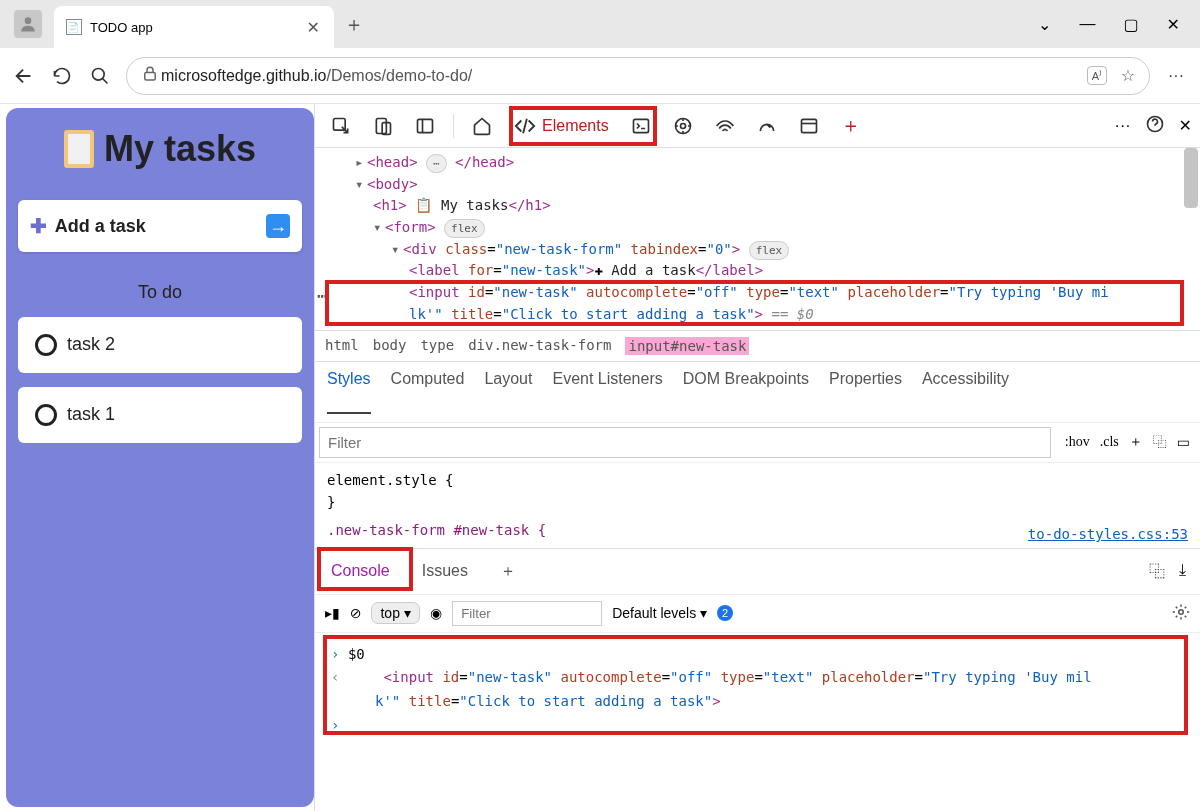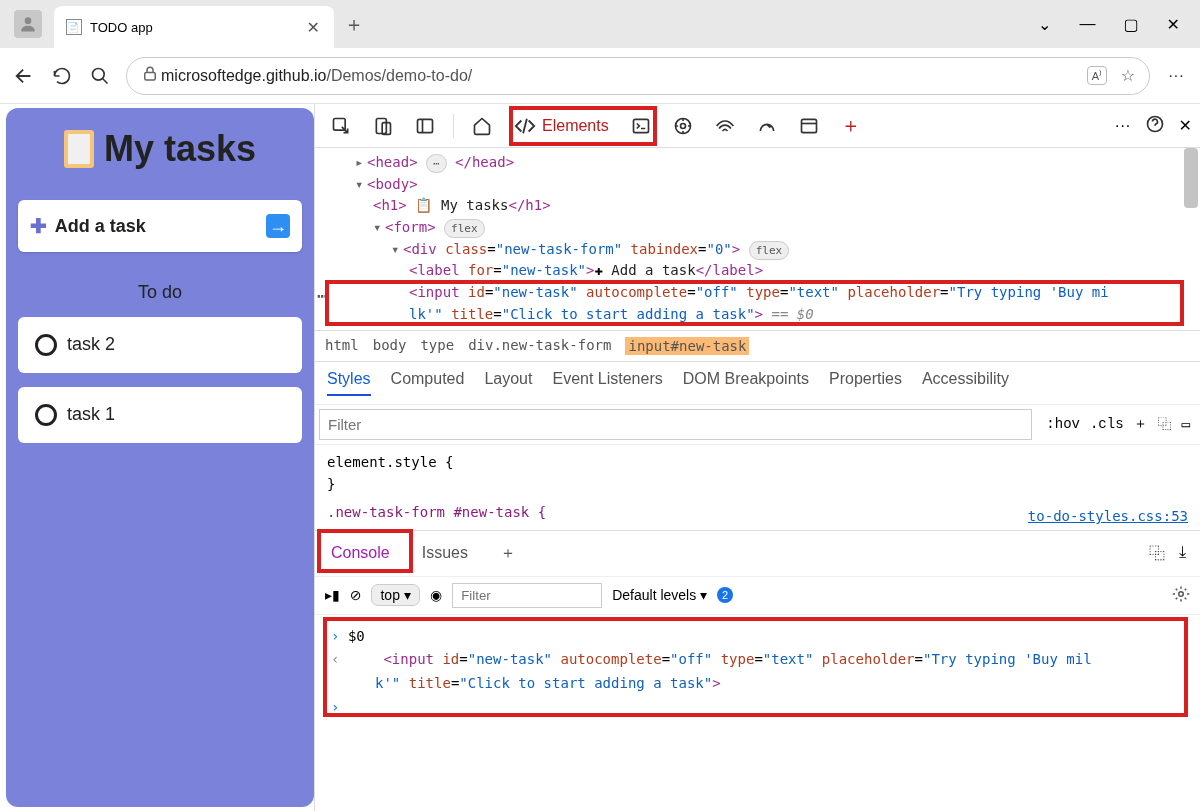--- a/index.html
+++ b/index.html
@@ -61,28 +61,28 @@
 .indent1 { padding-left: 22px; }
 .indent2 { padding-left: 40px; }
 .indent3 { padding-left: 58px; }
 .indent4 { padding-left: 76px; }
 .dom-red { position: absolute; border: 4px solid #d82020; right: 16px; }
 .dom-overflow { position: absolute; left: 2px; top: 134px; font-size: 18px; letter-spacing: 2px; color: #555; }
 
 
 .crumb { border-top: 1px solid #ddd; padding: 6px 10px; font-family: Consolas, monospace; font-size: 14px; display: flex; gap: 14px; }
 .crumb span { color: #555; }
-.crumb .sel { background: #fdba74; padding: 1px 3px; }
+.crumb .sel { background: #f9a8d4; padding: 1px 3px; }
 
 
 .styles-tabs { border-top: 1px solid #ddd; display: flex; gap: 20px; padding: 8px 12px; font-size: 16px; color: #555; }
-.styles-tabs .active { color: #0f5ed8; border-bottom: 2px solid #1d4ed8; padding-bottom: 6px; }
+.styles-tabs .active { color: #0f5ed8; border-bottom: 2px solid #404040; padding-bottom: 24px; }
 .filter-row { display: flex; align-items: center; border-top: 1px solid #eee; border-bottom: 1px solid #eee; }
 .filter-input { flex: 1; border: 1px solid #ccc; margin: 4px; padding: 6px 8px; font-size: 15px; color: #888; }
-.filter-btns { display: flex; gap: 10px; padding: 0 10px; font-family: Liberation Mono, monospace; font-size: 14px; align-items: center; }
+.filter-btns { display: flex; gap: 10px; padding: 0 10px; font-family: Liberation Serif, serif; font-size: 14px; align-items: center; }
 .styles-body { font-family: Consolas, monospace; font-size: 14px; padding: 6px 12px; line-height: 1.6; position: relative; }
 .styles-body .selector { color: #8a1e7a; }
 .styles-link { position: absolute; right: 12px; bottom: 2px; color: #1060c0; text-decoration: underline; font-size: 14px; }
 
 
 .drawer-tabs { border-top: 1px solid #ddd; display: flex; align-items: center; padding: 4px 4px; gap: 8px; position: relative; }
 .drawer-tab { padding: 8px 12px; font-size: 16px; color: #555; }
 .drawer-tab.active { color: #a21caf; }
 .console-box { position: absolute; border: 4px solid #d82020; left: 2px; top: -2px; width: 96px; height: 44px; pointer-events: none; }
 .drawer-right { margin-left: auto; display: flex; gap: 14px; padding-right: 10px; }

